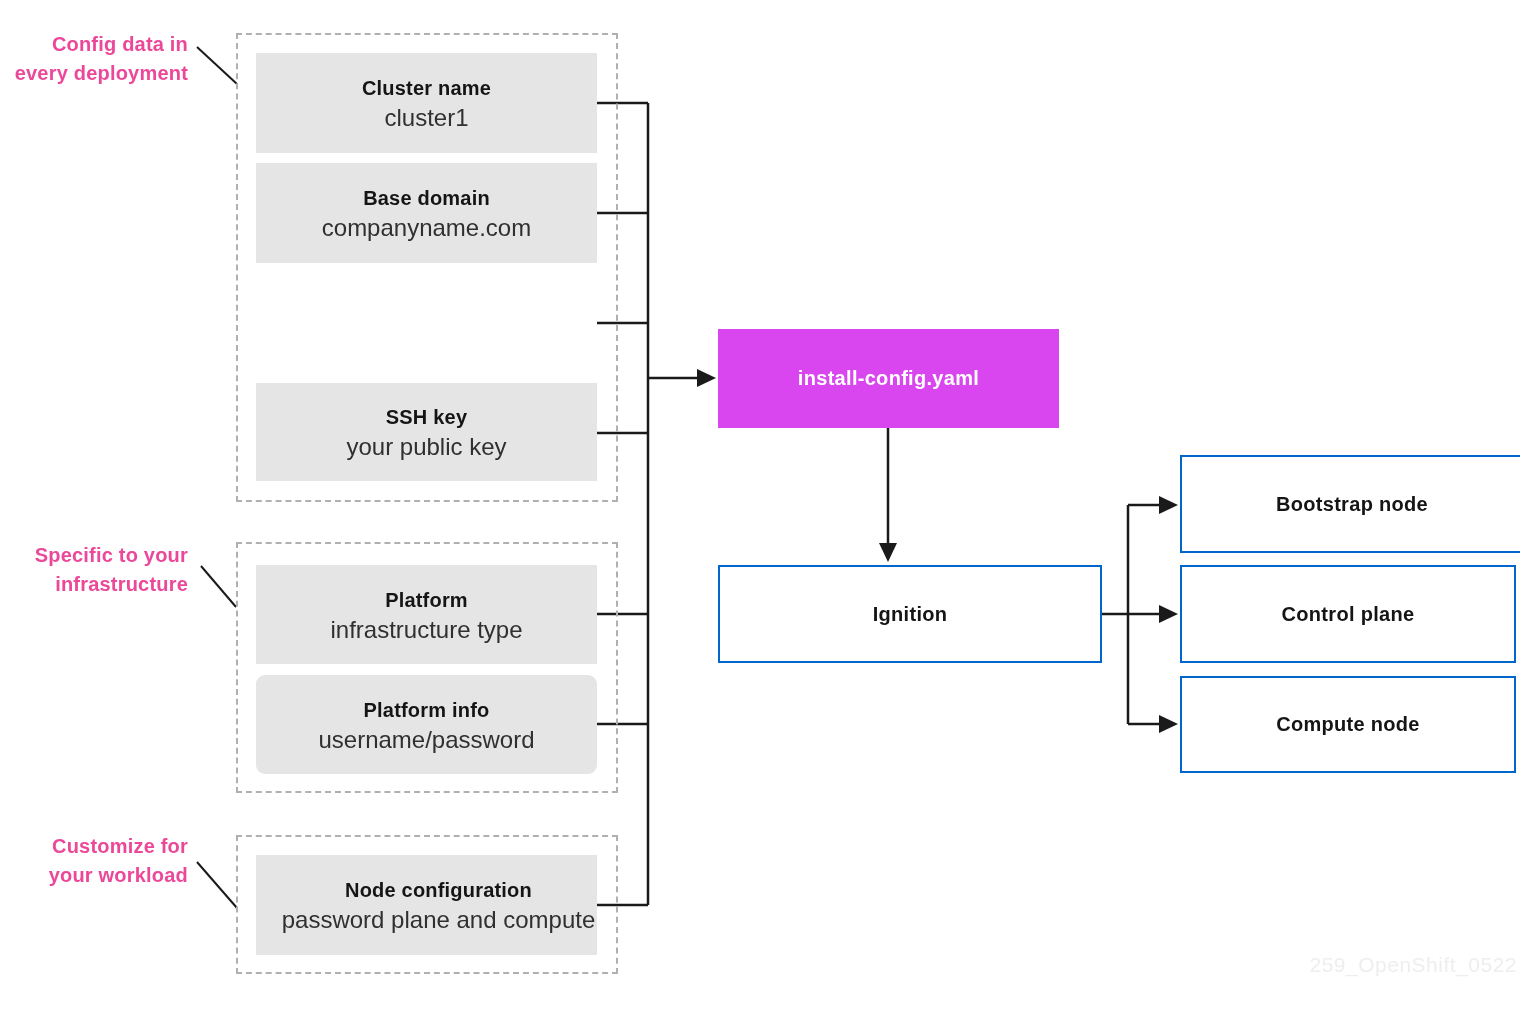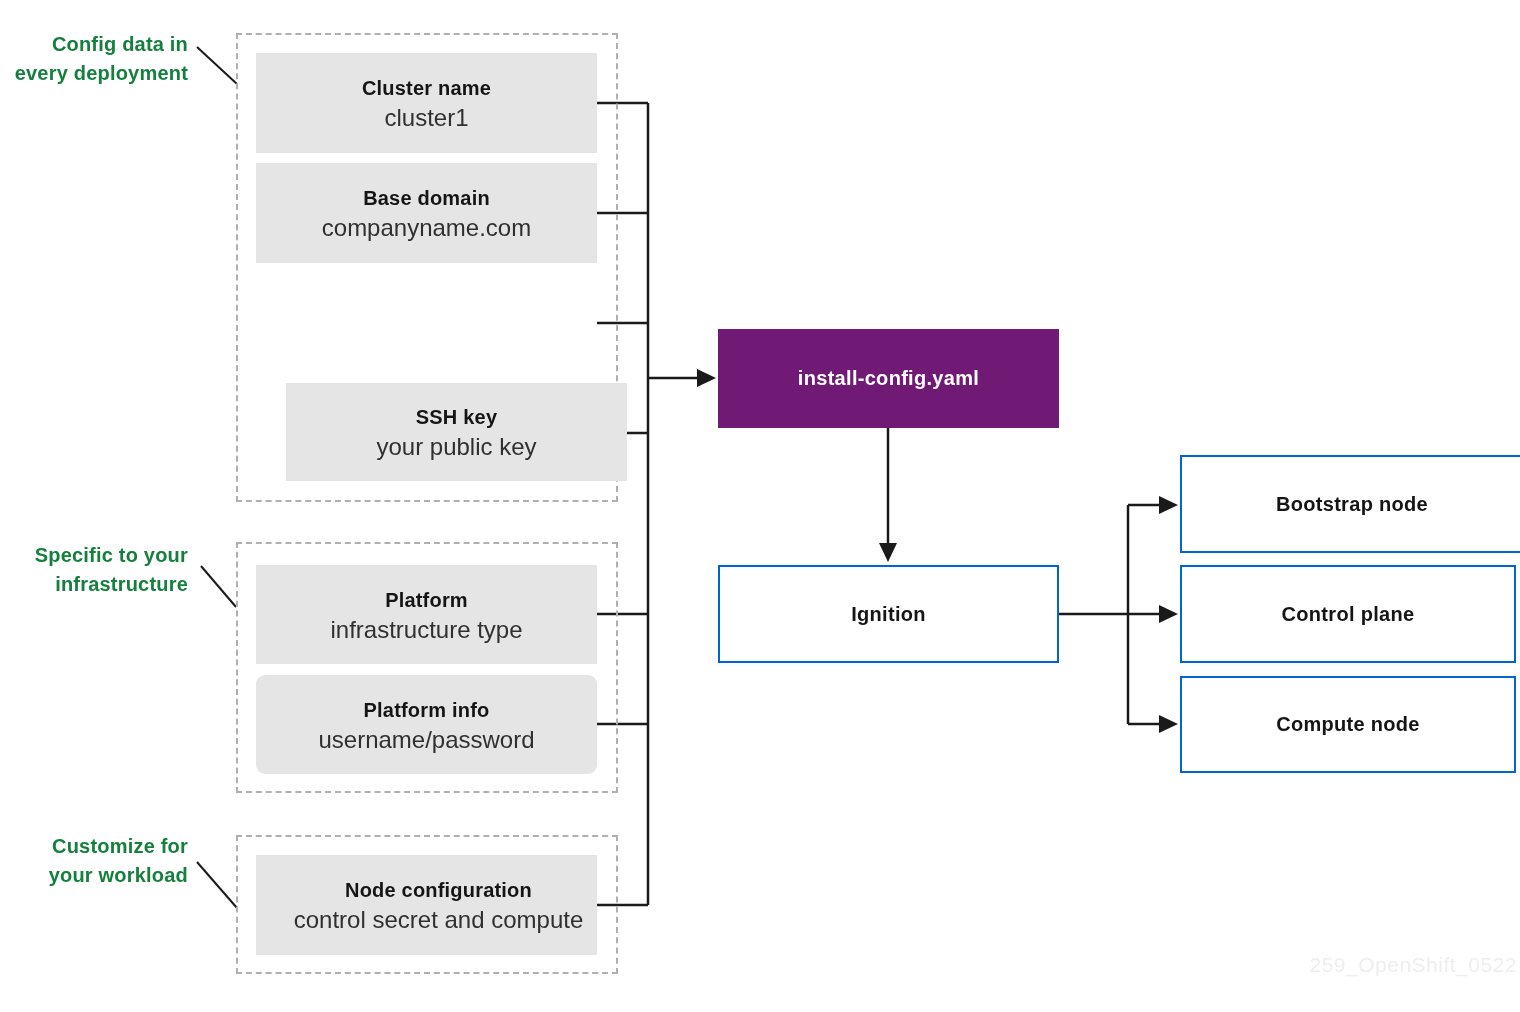--- a/index.html
+++ b/index.html
@@ -53,27 +53,27 @@
     font-weight: normal;
     line-height: 29px;
     color: #303030;
   }
   .side-label {
     position: absolute;
     text-align: right;
     font-size: 20px;
     font-weight: bold;
     line-height: 29px;
-    color: #15803d;
+    color: #ec4899;
     letter-spacing: 0.2px;
   }
   .blue-box {
     position: absolute;
     box-sizing: border-box;
-    background: #701a75;
+    background: #d946ef;
     color: #ffffff;
     display: flex;
     align-items: center;
     justify-content: center;
     font-size: 20px;
     font-weight: 600;
     letter-spacing: 0.3px;
   }
   .outline-box {
     position: absolute;
@@ -157,43 +157,43 @@
   <div class="dashed-group" style="left:236px; top:835px; width:382px; height:139px;"></div>
 
   <div class="gray-item" style="left:256px; top:53px; width:341px; height:100px;">
     <div class="title">Cluster name</div>
     <div class="subtitle">cluster1</div>
   </div>
   <div class="gray-item" style="left:256px; top:163px; width:341px; height:100px;">
     <div class="title">Base domain</div>
     <div class="subtitle">companyname.com</div>
   </div>
-  <div class="gray-item" style="left:256px; top:383px; width:341px; height:98px;margin-left:30px;">
+  <div class="gray-item" style="left:256px; top:383px; width:341px; height:98px;">
     <div class="title">SSH key</div>
     <div class="subtitle">your public key</div>
   </div>
 
   <div class="gray-item" style="left:256px; top:565px; width:341px; height:99px;">
     <div class="title">Platform</div>
     <div class="subtitle">infrastructure type</div>
   </div>
   <div class="gray-item" style="left:256px; top:675px; width:341px; height:99px;border-radius:9px;">
     <div class="title">Platform info</div>
     <div class="subtitle">username/password</div>
   </div>
 
   <div class="gray-item" style="left:256px; top:855px; width:341px; height:100px;padding-left:24px;">
     <div class="title">Node configuration</div>
-    <div class="subtitle">control secret and compute</div>
+    <div class="subtitle">password plane and compute</div>
   </div>
 
   <div class="blue-box" style="left:718px; top:329px; width:341px; height:99px;">
     <span>install-config.yaml</span>
   </div>
-  <div class="outline-box" style="left:718px; top:565px; width:341px; height:98px;">
+  <div class="outline-box" style="left:718px; top:565px; width:384px; height:98px;">
     <span>Ignition</span>
   </div>
 
   <div class="outline-box" style="left:1180px; top:455px; width:344px; height:98px;">
     <span>Bootstrap node</span>
   </div>
   <div class="outline-box" style="left:1180px; top:565px; width:336px; height:98px;">
     <span>Control plane</span>
   </div>
   <div class="outline-box" style="left:1180px; top:676px; width:336px; height:97px;">

